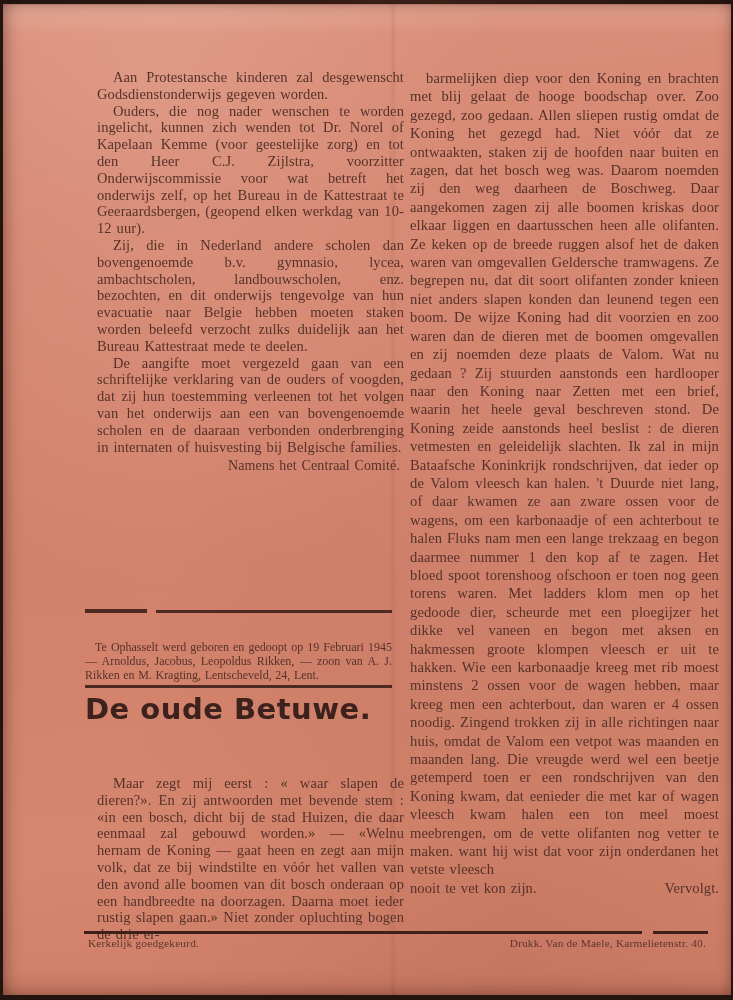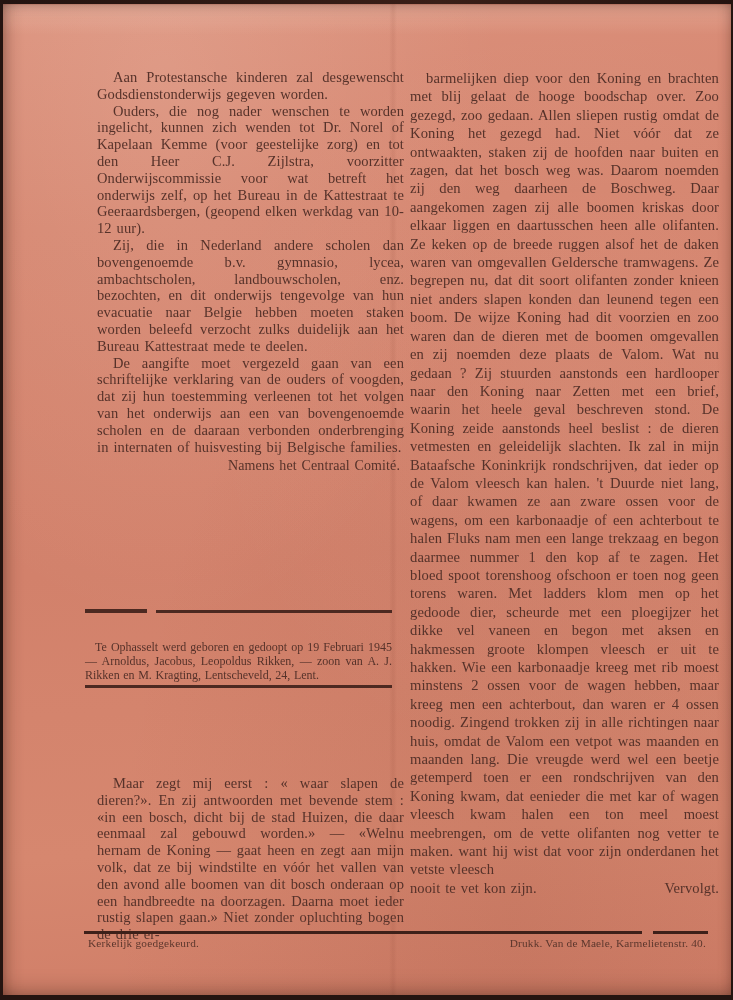--- a/index.html
+++ b/index.html
@@ -95,20 +95,21 @@
 
     <div class="divider-double">
       <span class="seg-short"></span>
       <span class="seg-long"></span>
     </div>
 
     <p class="announcement">Te Ophasselt werd geboren en gedoopt op 19 Februari 1945 — Arnoldus, Jacobus, Leopoldus Rikken, — zoon van A. J. Rikken en M. Kragting, Lentscheveld, 24, Lent.</p>
 
     <div class="divider-single"></div>
 
+    <h1 class="article-title">De oude Betuwe.</h1>
 
     <div class="article-opening body-text">
       <p>Maar zegt mij eerst : « waar slapen de dieren?». En zij antwoorden met bevende stem : «in een bosch, dicht bij de stad Huizen, die daar eenmaal zal gebouwd worden.» — «Welnu hernam de Koning — gaat heen en zegt aan mijn volk, dat ze bij windstilte en vóór het vallen van den avond alle boomen van dit bosch onderaan op een handbreedte na doorzagen. Daarna moet ieder rustig slapen gaan.» Niet zonder opluchting bogen de drie er-</p>
     </div>
   </div>
 
   <div class="col col2">
     <div class="c2-body body-text">
       <p class="c2-story">barmelijken diep voor den Koning en brachten met blij gelaat de hooge boodschap over. Zoo gezegd, zoo gedaan. Allen sliepen rustig omdat de Koning het gezegd had. Niet vóór dat ze ontwaakten, staken zij de hoofden naar buiten en zagen, dat het bosch weg was. Daarom noemden zij den weg daarheen de Boschweg. Daar aangekomen zagen zij alle boomen kriskas door elkaar liggen en daartusschen heen alle olifanten. Ze keken op de breede ruggen alsof het de daken waren van omgevallen Geldersche tramwagens. Ze begrepen nu, dat dit soort olifanten zonder knieen niet anders slapen konden dan leunend tegen een boom. De wijze Koning had dit voorzien en zoo waren dan de dieren met de boomen omgevallen en zij noemden deze plaats de Valom. Wat nu gedaan ? Zij stuurden aanstonds een hardlooper naar den Koning naar Zetten met een brief, waarin het heele geval beschreven stond. De Koning zeide aanstonds heel beslist : de dieren vetmesten en geleidelijk slachten. Ik zal in mijn Bataafsche Koninkrijk rondschrijven, dat ieder op de Valom vleesch kan halen. 't Duurde niet lang, of daar kwamen ze aan zware ossen voor de wagens, om een karbonaadje of een achterbout te halen Fluks nam men een lange trekzaag en begon daarmee nummer 1 den kop af te zagen. Het bloed spoot torenshoog ofschoon er toen nog geen torens waren. Met ladders klom men op het gedoode dier, scheurde met een ploegijzer het dikke vel vaneen en begon met aksen en hakmessen groote klompen vleesch er uit te hakken. Wie een karbonaadje kreeg met rib moest minstens 2 ossen voor de wagen hebben, maar kreeg men een achterbout, dan waren er 4 ossen noodig. Zingend trokken zij in alle richtingen naar huis, omdat de Valom een vetpot was maanden en maanden lang. Die vreugde werd wel een beetje getemperd toen er een rondschrijven van den Koning kwam, dat eenieder die met kar of wagen vleesch kwam halen een ton meel moest meebrengen, om de vette olifanten nog vetter te maken. want hij wist dat voor zijn onderdanen het vetste vleesch</p>
       <div class="c2-lastline">

